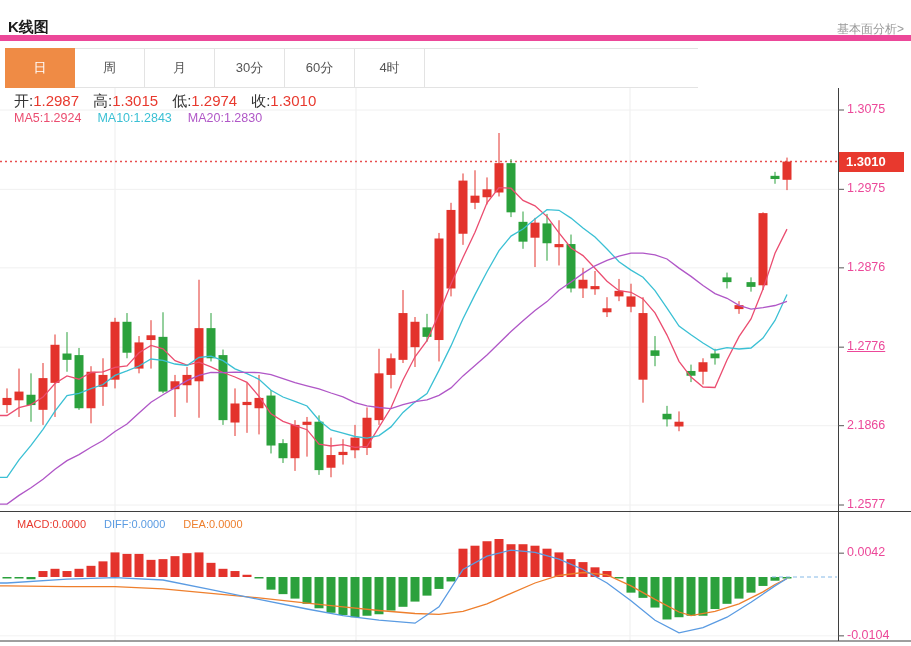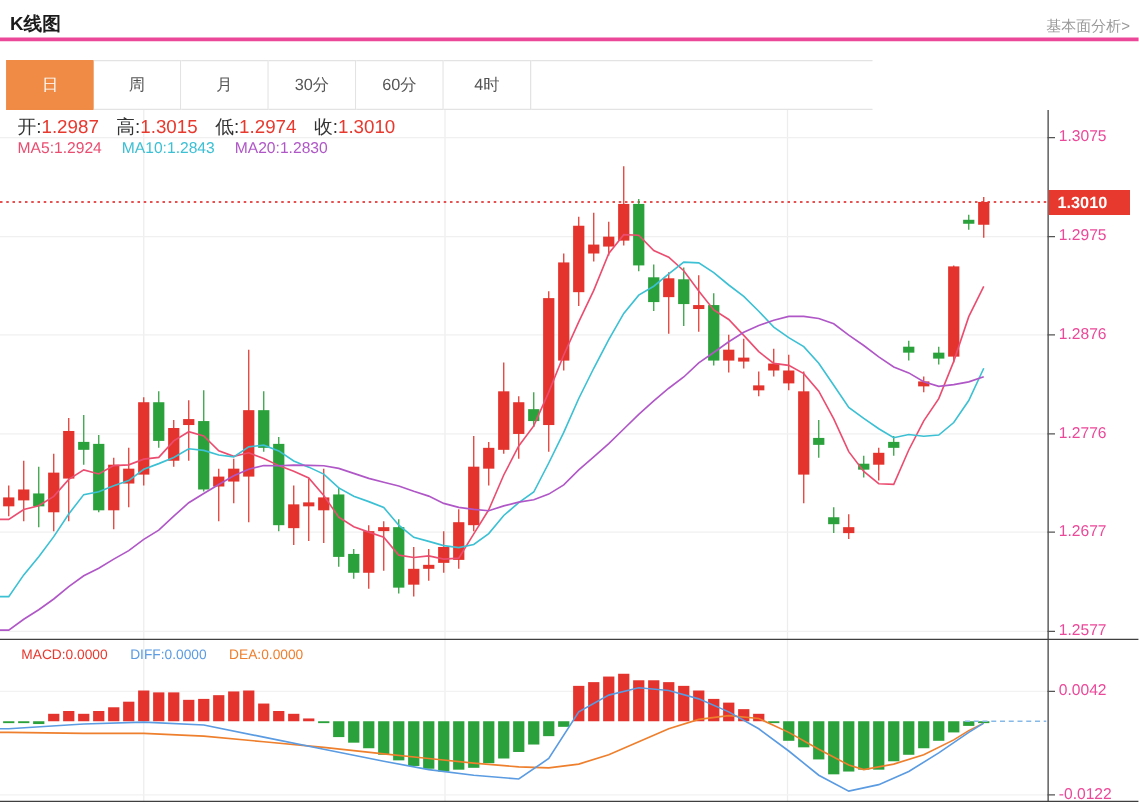--- a/index.html
+++ b/index.html
@@ -1,22 +1,22 @@
 <!DOCTYPE html>
 <html><head>
 <meta charset="utf-8">
 <style>
   * { margin:0; padding:0; box-sizing:border-box; }
   html,body { width:911px; height:646px; background:#fff; overflow:hidden;
     font-family:"Liberation Sans", sans-serif; position:relative; }
   .stage { position:absolute; inset:0; }
 
   
-  .header { position:absolute; left:0; top:4px; width:911px; height:29px;
-    border-bottom:3px solid #ec4899; }
+  .header { position:absolute; left:0; top:12px; width:911px; height:29px;
+    border-bottom:6px solid #ec4899; }
   .page-title { position:absolute; left:8px; top:6px; font-size:15px; font-weight:bold; color:#1b1b1b; }
   .analysis-link { position:absolute; right:7px; top:9px; font-size:12px; color:#999; cursor:pointer; }
 
   
   .tabbar { position:absolute; left:5px; top:48px; display:flex; }
   .tab { width:70px; height:40px; line-height:38px; text-align:center; font-size:13px;
     color:#555; background:#fff; border:1px solid #e3e3e3; border-left:none; cursor:pointer; }
   .tab:first-child { border-left:1px solid #e3e3e3; }
   .tab.active { background:#ef8b45; border-color:#ef8b45; color:#fff; }
   .tab-ext { width:273px; height:40px; border-top:1px solid #e3e3e3; border-bottom:1px solid #e3e3e3; }
@@ -291,24 +291,24 @@
   </div>
 
   <div class="ohlc-row" id="ohlcrow"><span class="ohlc-item"><span style="color: rgb(51, 51, 51);">开:</span><span style="color: rgb(232, 57, 46);">1.2987</span></span><span class="ohlc-item"><span style="color: rgb(51, 51, 51);">高:</span><span style="color: rgb(232, 57, 46);">1.3015</span></span><span class="ohlc-item"><span style="color: rgb(51, 51, 51);">低:</span><span style="color: rgb(232, 57, 46);">1.2974</span></span><span class="ohlc-item"><span style="color: rgb(51, 51, 51);">收:</span><span style="color: rgb(232, 57, 46);">1.3010</span></span></div>
   <div class="ma-row" id="marow"><span class="ma-item"><span style="color: rgb(235, 77, 112);">MA5:</span><span style="color: rgb(235, 77, 112);">1.2924</span></span><span class="ma-item"><span style="color: rgb(59, 192, 212);">MA10:</span><span style="color: rgb(59, 192, 212);">1.2843</span></span><span class="ma-item"><span style="color: rgb(176, 87, 199);">MA20:</span><span style="color: rgb(176, 87, 199);">1.2830</span></span></div>
   <div class="macd-row" id="macdrow"><span class="macd-item"><span style="color: rgb(232, 57, 46);">MACD:</span><span style="color: rgb(232, 57, 46);">0.0000</span></span><span class="macd-item"><span style="color: rgb(90, 155, 226);">DIFF:</span><span style="color: rgb(90, 155, 226);">0.0000</span></span><span class="macd-item"><span style="color: rgb(238, 127, 45);">DEA:</span><span style="color: rgb(238, 127, 45);">0.0000</span></span></div>
 
   <div id="ylabels">
       <div class="ylab" style="top: 102px;">1.3075</div>
       <div class="ylab" style="top: 181.32px;">1.2975</div>
       <div class="ylab" style="top: 259.847px;">1.2876</div>
-      <div class="ylab" style="top: 339.167px;">1.2776</div>
-      <div class="ylab" style="top: 417.694px;">1.2677</div>
+      <div class="ylab" style="top: 339.167px; text-decoration: underline;">1.2776</div>
+      <div class="ylab" style="top: 417.694px;">2.1866</div>
       <div class="ylab" style="top: 497.014px;">1.2577</div>
       <div class="ylab" style="top: 545.16px;">0.0042</div>
-      <div class="ylab" style="top: 627.855px;">-0.0122</div>
+      <div class="ylab" style="top: 627.855px;">-0.0104</div>
     </div>
 
   <div class="price-tag" id="pricetag" style="top: 151.558px;">
     <span>1.3010</span>
   </div>
 
 </div>
 
 </body></html>

